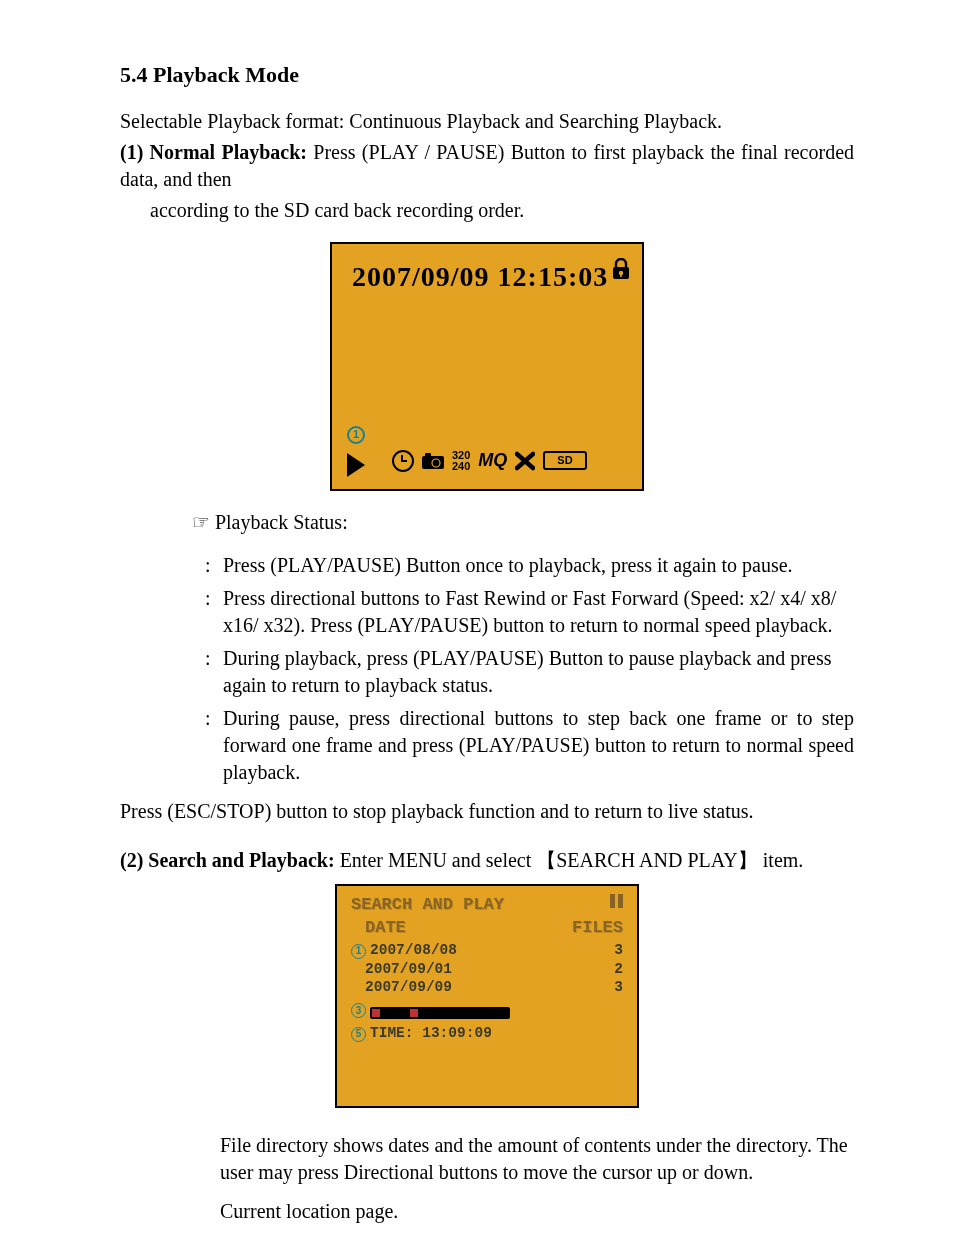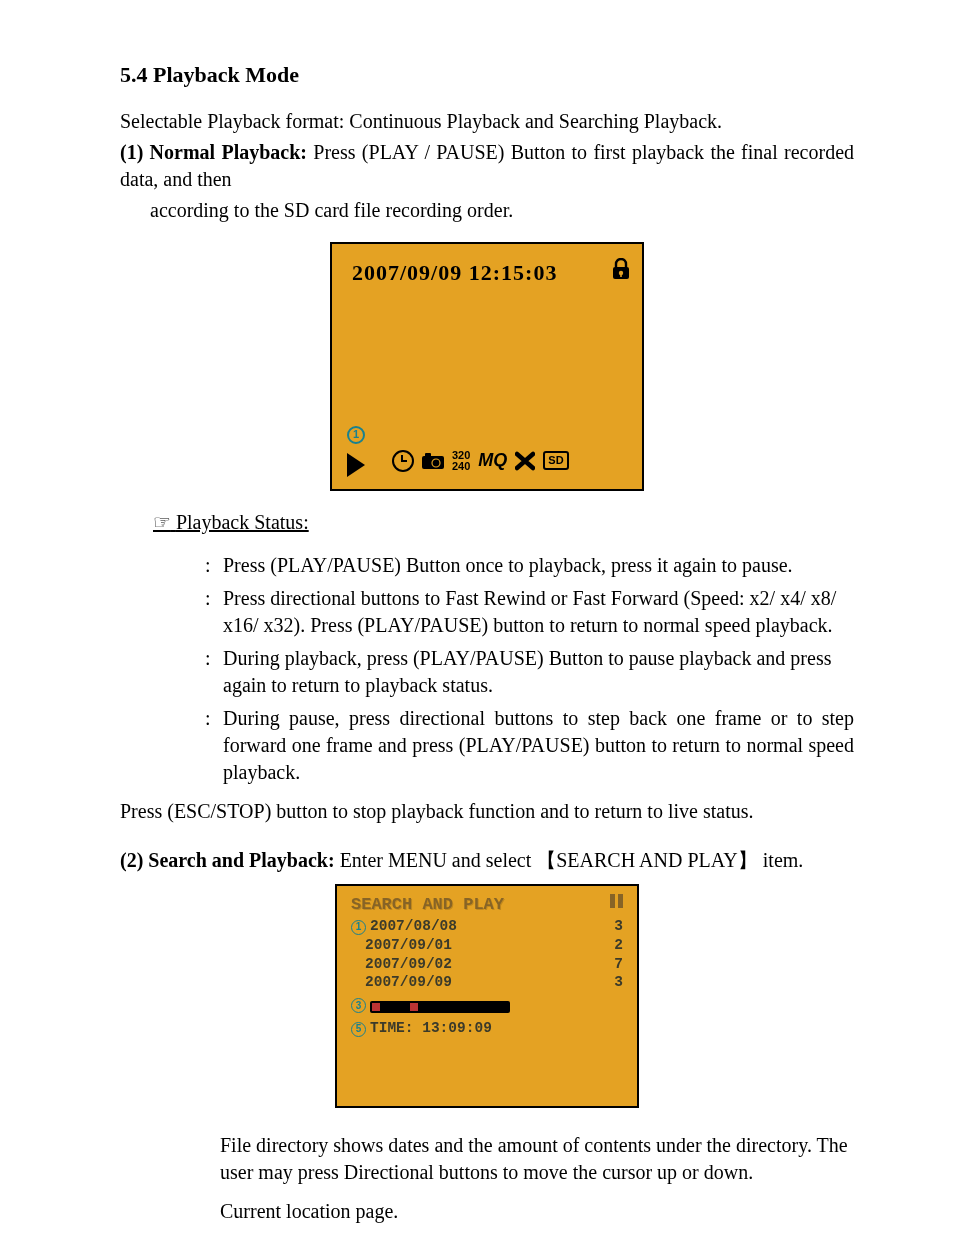--- a/index.html
+++ b/index.html
@@ -3,35 +3,35 @@
 <meta charset="utf-8">
 <style>
   html,body{margin:0;padding:0;background:#fff;}
   body{font-family:"Times New Roman",Times,serif;color:#000;width:954px;box-sizing:border-box;padding:60px 100px 80px 120px;font-size:20px;line-height:1.35;}
   h1{font-size:22px;font-weight:bold;margin:0 0 18px 0;}
   .para{margin:4px 0;}
   .indent{padding-left:30px;}
   .bold{font-weight:bold;}
   .screen{display:block;margin:18px auto;background:#e4a223;border:2px solid #000;position:relative;}
   .screen1{width:310px;height:245px;}
-  .s1-time{position:absolute;left:20px;top:14px;font-family:"Times New Roman",serif;font-size:22px;font-weight:600;color:#000;letter-spacing:1px;}
+  .s1-time{position:absolute;left:20px;top:14px;font-family:"Times New Roman",serif;font-size:28px;font-weight:600;color:#000;letter-spacing:1px;}
   .s1-lock{position:absolute;right:12px;top:14px;color:#000;}
   .s1-lock svg{width:18px;height:22px;}
   .s1-badge{position:absolute;left:15px;bottom:45px;width:14px;height:14px;border:2px solid #19818f;border-radius:50%;color:#19818f;font-size:11px;font-family:sans-serif;display:flex;align-items:center;justify-content:center;font-weight:bold;}
   .s1-play{position:absolute;left:15px;bottom:12px;width:0;height:0;border-top:12px solid transparent;border-bottom:12px solid transparent;border-left:18px solid #000;}
   .s1-icons{position:absolute;left:60px;bottom:16px;display:flex;align-items:center;gap:8px;font-family:sans-serif;font-weight:bold;font-size:15px;color:#000;}
   .clock-ic{width:18px;height:18px;border:2.5px solid #000;border-radius:50%;position:relative;flex:0 0 auto;}
   .clock-ic:before{content:"";position:absolute;left:7px;top:3px;width:2px;height:6px;background:#000;}
   .clock-ic:after{content:"";position:absolute;left:7px;top:8px;width:6px;height:2px;background:#000;}
   .cam-ic{flex:0 0 auto;}
   .cam-ic svg{width:22px;height:16px;display:block;}
   .res{font-size:11px;line-height:1;}
   .mq{font-size:18px;font-style:italic;}
   .x-ic svg{width:20px;height:20px;display:block;}
-  .sd-ic{border:2px solid #000;border-radius:3px;font-size:11px;padding:0 3px;font-family:sans-serif;}
+  .sd-ic{border:2px solid #000;border-radius:3px;font-size:11px;padding:0 12px;font-family:sans-serif;}
   .hand{font-size:20px;}
   .status-block{margin-left:85px;margin-top:16px;}
   .status-item{display:flex;margin:6px 0;}
   .status-item .colon{width:18px;flex:0 0 auto;}
   .status-item .txt{flex:1;}
   .just{text-align:justify;}
   .screen2{width:300px;height:220px;font-family:"Courier New",monospace;font-weight:bold;margin:10px auto 24px;}
   .s2-inner{position:absolute;left:14px;top:8px;right:14px;bottom:8px;}
   .s2-row{display:flex;justify-content:space-between;font-size:14.5px;color:#3b3a2a;line-height:1.28;}
   .s2-title{font-size:17px;color:#876426;margin-bottom:2px;text-shadow:1px 1px 0 rgba(0,0,0,.15);justify-content:space-between;}
@@ -50,21 +50,21 @@
 <h1>5.4 Playback Mode</h1>
 
 <div class="para">Selectable Playback format: Continuous Playback and Searching Playback.</div>
 
 <div class="para just">
   <span class="bold">(1) Normal Playback:</span>
   <span>Press</span>
   <span>(PLAY / PAUSE)</span>
   <span>Button to first playback the final recorded data, and then</span>
 </div>
-<div class="para indent">according to the SD card file recording order.</div>
+<div class="para indent">according to the SD card back recording order.</div>
 
 <div class="screen screen1">
   <div class="s1-time">2007/09/09 12:15:03</div>
   <div class="s1-lock">
     <svg viewBox="0 0 18 22">
         <rect x="1" y="9" width="16" height="12" rx="2" fill="#000"></rect>
         <circle cx="9" cy="15" r="2.2" fill="#e4a223"></circle>
         <rect x="8.2" y="16" width="1.6" height="3" fill="#e4a223"></rect>
         <path d="M4 9V6a5 5 0 0 1 10 0v3" fill="none" stroke="#000" stroke-width="2.4"></path>
       </svg>
@@ -84,21 +84,21 @@
     <span class="mq">MQ</span>
     <span class="x-ic">
       <svg viewBox="0 0 20 20">
           <path d="M2 3L18 17M18 3L2 17" stroke="#000" stroke-width="4.5" stroke-linecap="round"></path>
         </svg>
     </span>
     <span class="sd-ic">SD</span>
   </div>
 </div>
 
-<div class="para" style="margin-left:33px;text-decoration:underline;">
+<div class="para" style="margin-left:72px;">
   <span class="hand">☞</span>
   <span>Playback Status:</span>
 </div>
 
 <div class="status-block">
   <div class="status-item">
       <span class="colon">:</span>
       <span class="txt">Press (PLAY/PAUSE) Button once to playback, press it again to pause.</span>
     </div>
   <div class="status-item">
@@ -126,31 +126,31 @@
 
 <div class="screen screen2">
   <div class="s2-inner">
     <div class="s2-row s2-title">
       <span>SEARCH AND PLAY</span>
       <span class="pause-ic">
           <span></span>
           <span></span>
         </span>
     </div>
+    <div class="s2-row s2-title s2-indent">
+      <span>DATE</span>
+        <span>FILES</span>
+    </div>
     <div class="s2-row">
         <span><span class="teal-badge">1</span><span>2007/08/08</span></span>
         <span>3</span>
       </div>
     <div class="s2-row s2-indent">
         <span>2007/09/01</span>
         <span>2</span>
-      </div>
-    <div class="s2-row s2-indent">
-        <span>2007/09/02</span>
-        <span>7</span>
       </div>
     <div class="s2-row s2-indent">
         <span>2007/09/09</span>
         <span>3</span>
       </div>
     <div><span class="teal-badge" style="vertical-align:middle;">3</span><span class="bar" style="display:inline-block;vertical-align:middle;"></span></div>
     <div class="s2-row">
         <span><span class="teal-badge">5</span><span>TIME:</span> <span>13:09:09</span></span>
         <span></span>
       </div>

